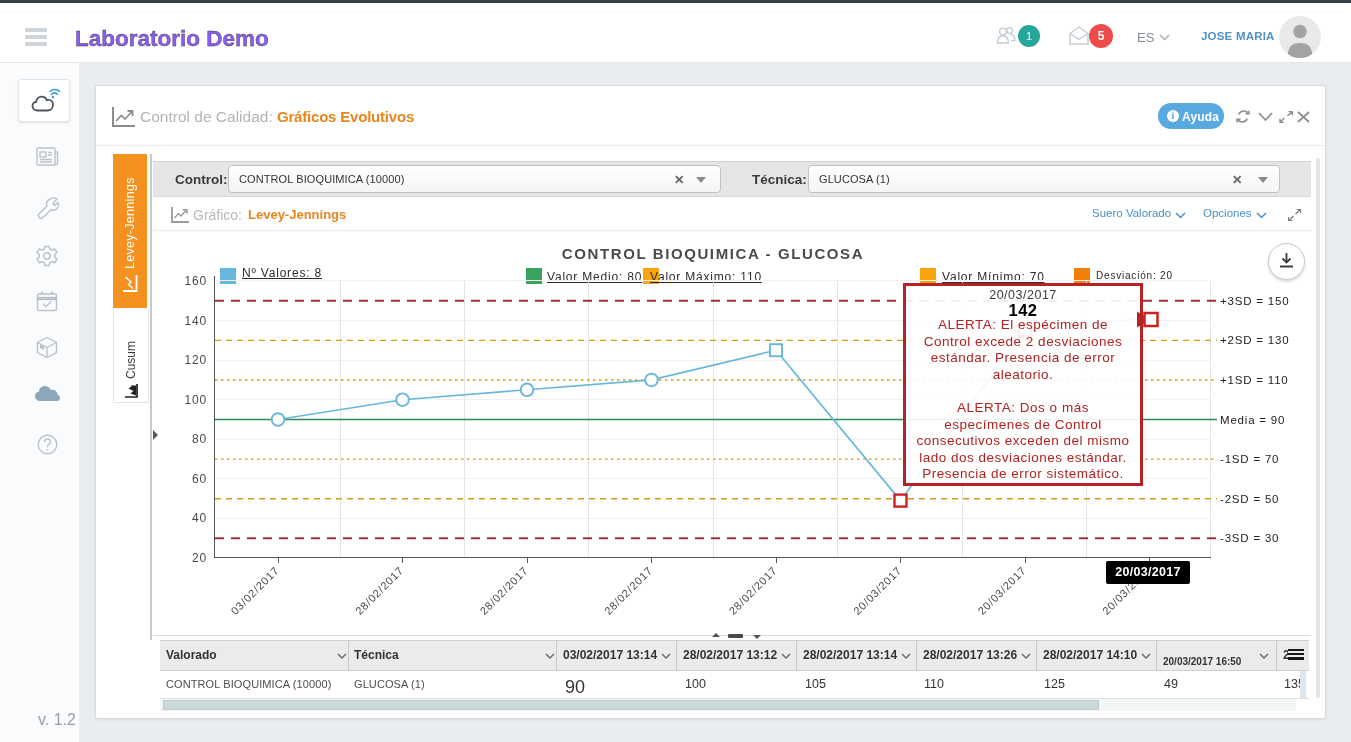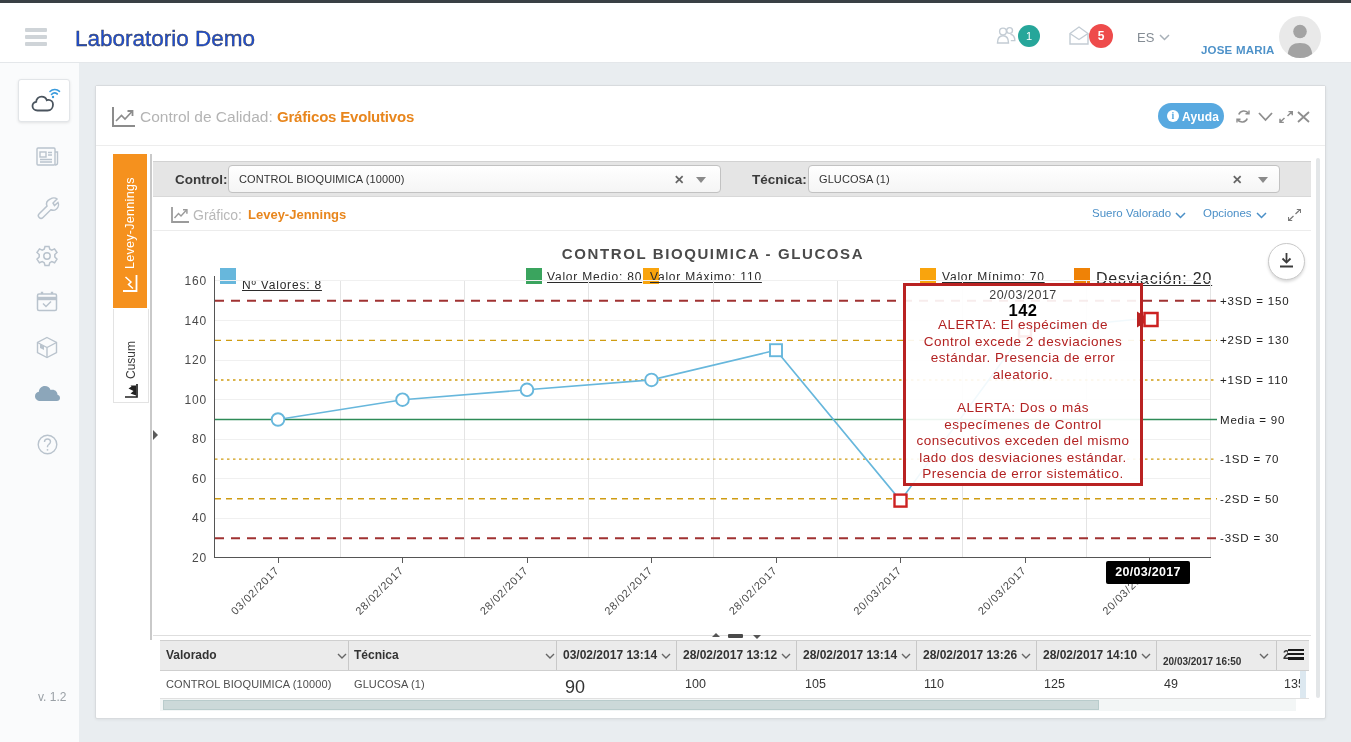--- a/index.html
+++ b/index.html
@@ -10,39 +10,39 @@
 </head>
 <body>
 
 <div class="abs" style="left:0;top:0;width:1351px;height:3px;background:#3a4045;"></div>
 
 <div class="abs" style="left:0;top:3px;width:1351px;height:60px;background:#ffffff;border-bottom:1px solid #e4e7ea;"></div>
 
 <div class="abs" style="left:25px;top:28px;width:22px;height:3.5px;background:#cfd4d8;border-radius:1px;"></div>
 <div class="abs" style="left:25px;top:35px;width:22px;height:3.5px;background:#cfd4d8;border-radius:1px;"></div>
 <div class="abs" style="left:25px;top:42px;width:22px;height:3.5px;background:#cfd4d8;border-radius:1px;"></div>
-<div class="abs" style="left:75px;top:26px;font-size:22.5px;color:#1d4ed8;-webkit-text-stroke:0.4px #3c3c3c;">Laboratorio Demo</div>
+<div class="abs" style="left:75px;top:26px;font-size:22.5px;color:#8b5cf6;font-weight:bold;-webkit-text-stroke:0.4px #3c3c3c;">Laboratorio Demo</div>
 
 <svg class="abs" style="left:995px;top:24px;" width="22" height="22" viewBox="0 0 22 22" fill="none" stroke="#c3ccd4" stroke-width="1.4">
   <circle cx="8" cy="7.5" r="3.4"></circle>
   <path d="M2.5 19 C2.5 13.5 5 11.8 8 11.8 C11 11.8 13.5 13.5 13.5 19 Z"></path>
   <circle cx="14.6" cy="6.5" r="2.9"></circle>
   <path d="M15.5 10.2 C18 10.6 19.8 12.6 19.8 16.6 L15.8 16.6"></path>
 </svg>
 <div class="abs" style="left:1018px;top:25px;width:22px;height:22px;border-radius:50%;background:#26a69a;color:#fff;font-size:11px;text-align:center;line-height:22px;">1</div>
 <svg class="abs" style="left:1068px;top:25px;" width="22" height="21" viewBox="0 0 22 21" fill="none" stroke="#c3ccd4" stroke-width="1.4">
   <path d="M2 8.5 L11 2 L20 8.5 L20 19 L2 19 Z"></path>
   <path d="M2 8.5 L11 14.5 L20 8.5"></path>
 </svg>
 <div class="abs" style="left:1089px;top:24px;width:24px;height:24px;border-radius:50%;background:#ee4b4b;color:#fff;font-size:12px;font-weight:bold;text-align:center;line-height:24px;">5</div>
 <div class="abs" style="left:1137px;top:30px;font-size:13px;color:#848c94;">ES</div>
 <svg class="abs" style="left:1159px;top:34px;" width="11" height="7" viewBox="0 0 11 7" fill="none" stroke="#a8b0b8" stroke-width="1.5">
     <path d="M1 1 L5.5 5.5 L10 1"></path>
   </svg>
-<div class="abs" style="left:1201px;top:30px;font-size:11.5px;color:#4e92c9;font-weight:bold;letter-spacing:0.2px;margin-top:14px;">JOSE MARIA</div>
+<div class="abs" style="left:1201px;top:30px;font-size:11.5px;color:#4e92c9;font-weight:bold;letter-spacing:0.2px;">JOSE MARIA</div>
 <div class="abs" style="left:1279px;top:16px;width:42px;height:42px;border-radius:50%;background:#e9e9e9;overflow:hidden;">
   <svg width="42" height="42" viewBox="0 0 42 42">
       <circle cx="21" cy="15.5" r="6.8" fill="#a3a3a3"></circle>
       <path d="M8.5 42 C8.5 29.5 14 27 21 27 C28 27 33.5 29.5 33.5 42 Z" fill="#a3a3a3"></path>
     </svg>
 </div>
 
 <div class="abs" style="left:0;top:63px;width:79px;height:679px;background:#fafbfc;"></div>
 <div class="abs" style="left:18px;top:79px;width:52px;height:43px;background:#ffffff;border:1px solid #e2e5e8;border-radius:3px;box-shadow:0 1px 3px rgba(0,0,0,0.10);"></div>
 
@@ -86,21 +86,21 @@
 
 <svg class="abs" style="left:34px;top:383px;" width="27" height="19" viewBox="0 0 27 19">
   <path d="M6.5 18 C3.2 18 1 15.8 1 13.2 C1 10.9 2.6 9.2 4.9 8.8 C5 5.5 7.6 3 10.9 3 C13.5 3 15.7 4.6 16.6 7 C17.2 6.8 17.8 6.7 18.5 6.7 C21.3 6.7 23.5 8.9 23.5 11.7 C25 12 26 13.3 26 14.9 C26 16.6 24.6 18 22.9 18 Z" fill="#8ca6ba"></path>
 </svg>
 
 <svg class="abs" style="left:37px;top:434px;" width="21" height="21" viewBox="0 0 21 21" fill="none" stroke="#b9c3cd" stroke-width="1.4">
   <circle cx="10.5" cy="10.5" r="9.3"></circle>
   <path d="M7.5 8 C7.5 6.2 8.8 5 10.5 5 C12.2 5 13.5 6.2 13.5 7.8 C13.5 9.2 12.6 9.8 11.7 10.5 C11 11 10.5 11.5 10.5 12.5 L10.5 13.2"></path>
   <circle cx="10.5" cy="15.8" r="0.9" fill="#b9c3cd" stroke="none"></circle>
 </svg>
-<div class="abs" style="left:38px;top:690px;font-size:12px;color:#9aa0a6;">v. 1.2</div>
+<div class="abs" style="left:38px;top:711px;font-size:16px;color:#9aa0a6;">v. 1.2</div>
 
 <div class="abs" style="left:95px;top:85px;width:1231px;height:634px;background:#ffffff;border:1px solid #d8dbde;border-radius:2px;box-shadow:0 1px 3px rgba(0,0,0,0.06);"></div>
 
 <div class="abs" style="left:96px;top:86px;width:1229px;height:60px;border-bottom:1px solid #ededed;background:#fff;"></div>
 <svg class="abs" style="left:112px;top:107px;" width="23" height="20" viewBox="0 0 23 20" fill="none" stroke="#8c8c8c" stroke-width="1.6">
   <path d="M1 0 L1 19 L23 19" stroke-width="2"></path>
   <path d="M4 14 L9.5 8.5 L13 12 L20 4.5"></path>
   <path d="M15.5 4 L20.5 4 L20.5 9" stroke-width="1.8"></path>
 </svg>
 <div class="abs" style="left:140px;top:108px;font-size:15.5px;color:#b4b4b4;">Control de Calidad:</div>
@@ -174,29 +174,29 @@
     <path d="M1 1 L5.5 5.5 L10 1"></path>
   </svg>
 <svg class="abs" style="left:1288px;top:209px;" width="13" height="12" viewBox="0 0 13 12" fill="none" stroke="#7a7a7a" stroke-width="1.3">
   <path d="M7.5 5 L12.3 0.6 M8.8 0.3 L12.6 0.3 L12.6 4.1"></path>
   <path d="M5.5 7 L0.7 11.4 M0.4 7.9 L0.4 11.7 L4.2 11.7"></path>
 </svg>
 <div class="abs" style="left:153px;top:230px;width:1158px;height:1px;background:#ececec;"></div>
 
 <div class="abs" style="left:215px;top:245px;width:996px;text-align:center;font-size:15px;font-weight:bold;color:#4a4a4a;letter-spacing:1.6px;">CONTROL BIOQUIMICA - GLUCOSA</div>
 <div class="abs" style="left:220px;top:268px;width:16px;height:16px;background:#67b7dc;"></div>
-<div class="abs" style="left:242px;top:278px;font-size:12px;color:#2b2b2b;text-decoration:underline;letter-spacing:0.8px;">Nº Valores: 8</div>
+<div class="abs" style="left:242px;top:266px;font-size:12px;color:#2b2b2b;text-decoration:underline;letter-spacing:0.8px;">Nº Valores: 8</div>
 <div class="abs" style="left:526px;top:268px;width:16px;height:16px;background:#3aa45e;"></div>
 <div class="abs" style="left:547px;top:270px;font-size:12px;color:#2b2b2b;text-decoration:underline;letter-spacing:0.8px;">Valor Medio: 80</div>
 <div class="abs" style="left:643px;top:268px;width:16px;height:16px;background:#f9a40d;"></div>
 <div class="abs" style="left:650px;top:270px;font-size:12px;color:#2b2b2b;text-decoration:underline;letter-spacing:0.8px;">Valor Máximo: 110</div>
 <div class="abs" style="left:920px;top:268px;width:16px;height:16px;background:#f9a40d;"></div>
 <div class="abs" style="left:942px;top:270px;font-size:12px;color:#2b2b2b;text-decoration:underline;letter-spacing:0.8px;">Valor Mínimo: 70</div>
 <div class="abs" style="left:1074px;top:268px;width:16px;height:16px;background:#ef8206;"></div>
-<div class="abs" style="left:1096px;top:270px;font-size:16px;color:#2b2b2b;text-decoration:underline;letter-spacing:0.8px;">Desviación: 20</div>
+<div class="abs" style="left:1096px;top:270px;font-size:10px;color:#2b2b2b;text-decoration:underline;letter-spacing:0.8px;">Desviación: 20</div>
 
 <div class="abs" style="left:1268px;top:243px;width:37px;height:37px;border-radius:50%;background:#fff;border:1px solid #c9c9c9;box-shadow:0 2px 3px rgba(0,0,0,0.15);"></div>
 <svg class="abs" style="left:1279px;top:253px;" width="15" height="16" viewBox="0 0 15 16" fill="none" stroke="#3c3c3c" stroke-width="1.8">
   <path d="M7.5 0 L7.5 9"></path>
     <path d="M3.5 5.5 L7.5 9.5 L11.5 5.5" fill="none"></path>
     <path d="M1 13.5 L14 13.5" stroke-width="2"></path>
 </svg>
 
 <svg class="abs" style="left:0;top:0;" width="1351" height="742" viewBox="0 0 1351 742" font-family="'Liberation Sans',sans-serif">
 

